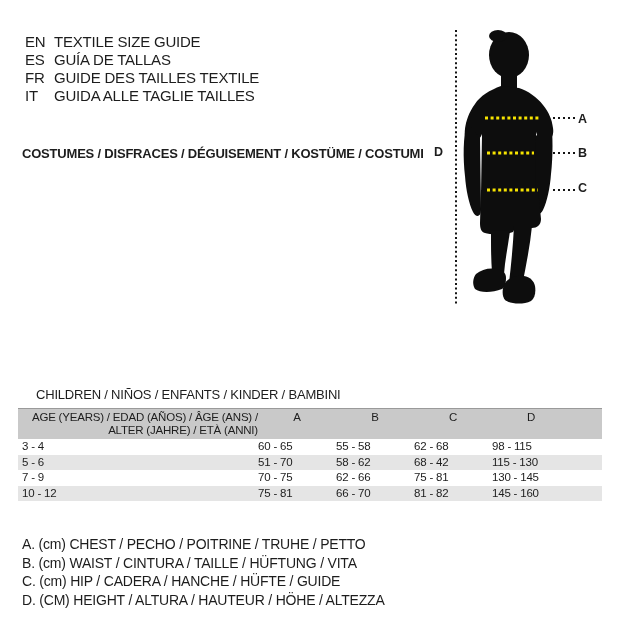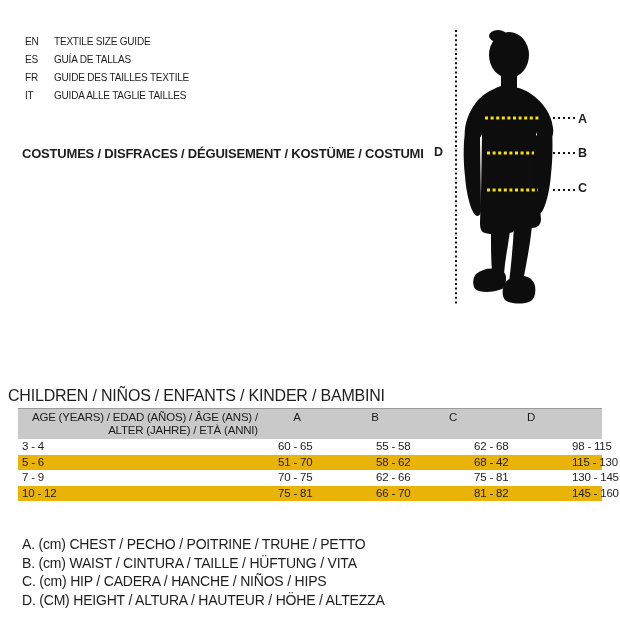--- a/index.html
+++ b/index.html
@@ -2,44 +2,44 @@
 <html><head>
 <meta charset="utf-8">
 <style>
   html,body{margin:0;padding:0;background:#ffffff;}
   .canvas{
     position:relative;width:620px;height:620px;background:#ffffff;overflow:hidden;
     font-family:"Liberation Sans","DejaVu Sans",sans-serif;color:#1d1d1d;
   }
   
   .lang-list{position:absolute;left:25px;top:33px;}
-  .lang-row{height:18px;line-height:18px;font-size:10px;letter-spacing:-0.2px;white-space:nowrap;}
+  .lang-row{height:18px;line-height:18px;font-size:15px;letter-spacing:-0.2px;white-space:nowrap;}
   .lang-code{display:inline-block;width:29px;}
   .category-line{
     position:absolute;left:22px;top:138px;font-size:13px;font-weight:bold;
     letter-spacing:-0.2px;white-space:nowrap;margin-top:8px;
   }
   
   .figure-svg{position:absolute;left:430px;top:22px;width:175px;height:296px;}
   .measure-label{position:absolute;font-size:12.5px;font-weight:bold;line-height:14px;}
   .label-a{left:578px;top:112px;}
   .label-b{left:578px;top:146px;}
   .label-c{left:578px;top:181px;}
   .label-d{left:434px;top:145px;}
   
-  .table-title{position:absolute;left:8px;top:387px;font-size:16px;letter-spacing:-0.2px;white-space:nowrap;text-align:center;}
+  .table-title{position:absolute;left:36px;top:387px;font-size:13px;letter-spacing:-0.2px;white-space:nowrap;text-align:center;}
   .size-table{position:absolute;left:18px;top:408px;width:584px;font-size:11.5px;letter-spacing:-0.2px;}
   .t-header{
     display:grid;grid-template-columns:240px 78px 78px 78px 78px;
     background:#c9c9c9;border-top:1px solid #9a9a9a;height:31px;box-sizing:border-box;
   }
   .t-header .age-head{padding:2px 0 0 4px;line-height:13px;text-align:right;}
   .t-header .col-letter{text-align:center;padding-top:2px;line-height:13px;}
-  .t-row{display:grid;grid-template-columns:240px 78px 78px 78px 78px;height:15.5px;line-height:15.5px;gap:20px;}
-  .t-row.striped{background:#eab308;}
+  .t-row{display:grid;grid-template-columns:240px 78px 78px 78px 78px;height:15.5px;line-height:15.5px;}
+  .t-row.striped{background:#e5e5e5;}
   .t-row .age-cell{padding-left:4px;}
   .t-row .val-cell{}
   
   .legend{position:absolute;left:22px;top:535px;font-size:14px;letter-spacing:-0.2px;}
   .legend-line{height:18.6px;line-height:18.6px;white-space:nowrap;}
 </style>
 </head>
 <body>
 
 <div class="canvas">
@@ -125,17 +125,17 @@
       <div class="val-cell">75 - 81</div>
       <div class="val-cell">66 - 70</div>
       <div class="val-cell">81 - 82</div>
       <div class="val-cell">145 - 160</div>
     </div>
   </div>
 
   <div class="legend">
     <div class="legend-line">A. (cm) CHEST / PECHO / POITRINE / TRUHE / PETTO</div>
     <div class="legend-line">B. (cm) WAIST / CINTURA / TAILLE / HÜFTUNG / VITA</div>
-    <div class="legend-line">C. (cm) HIP / CADERA / HANCHE / NIÑOS / HIPS</div>
+    <div class="legend-line">C. (cm) HIP / CADERA / HANCHE / HÜFTE / GUIDE</div>
     <div class="legend-line">D. (CM) HEIGHT / ALTURA / HAUTEUR / HÖHE / ALTEZZA</div>
   </div>
 
 </div>
 
 </body></html>

